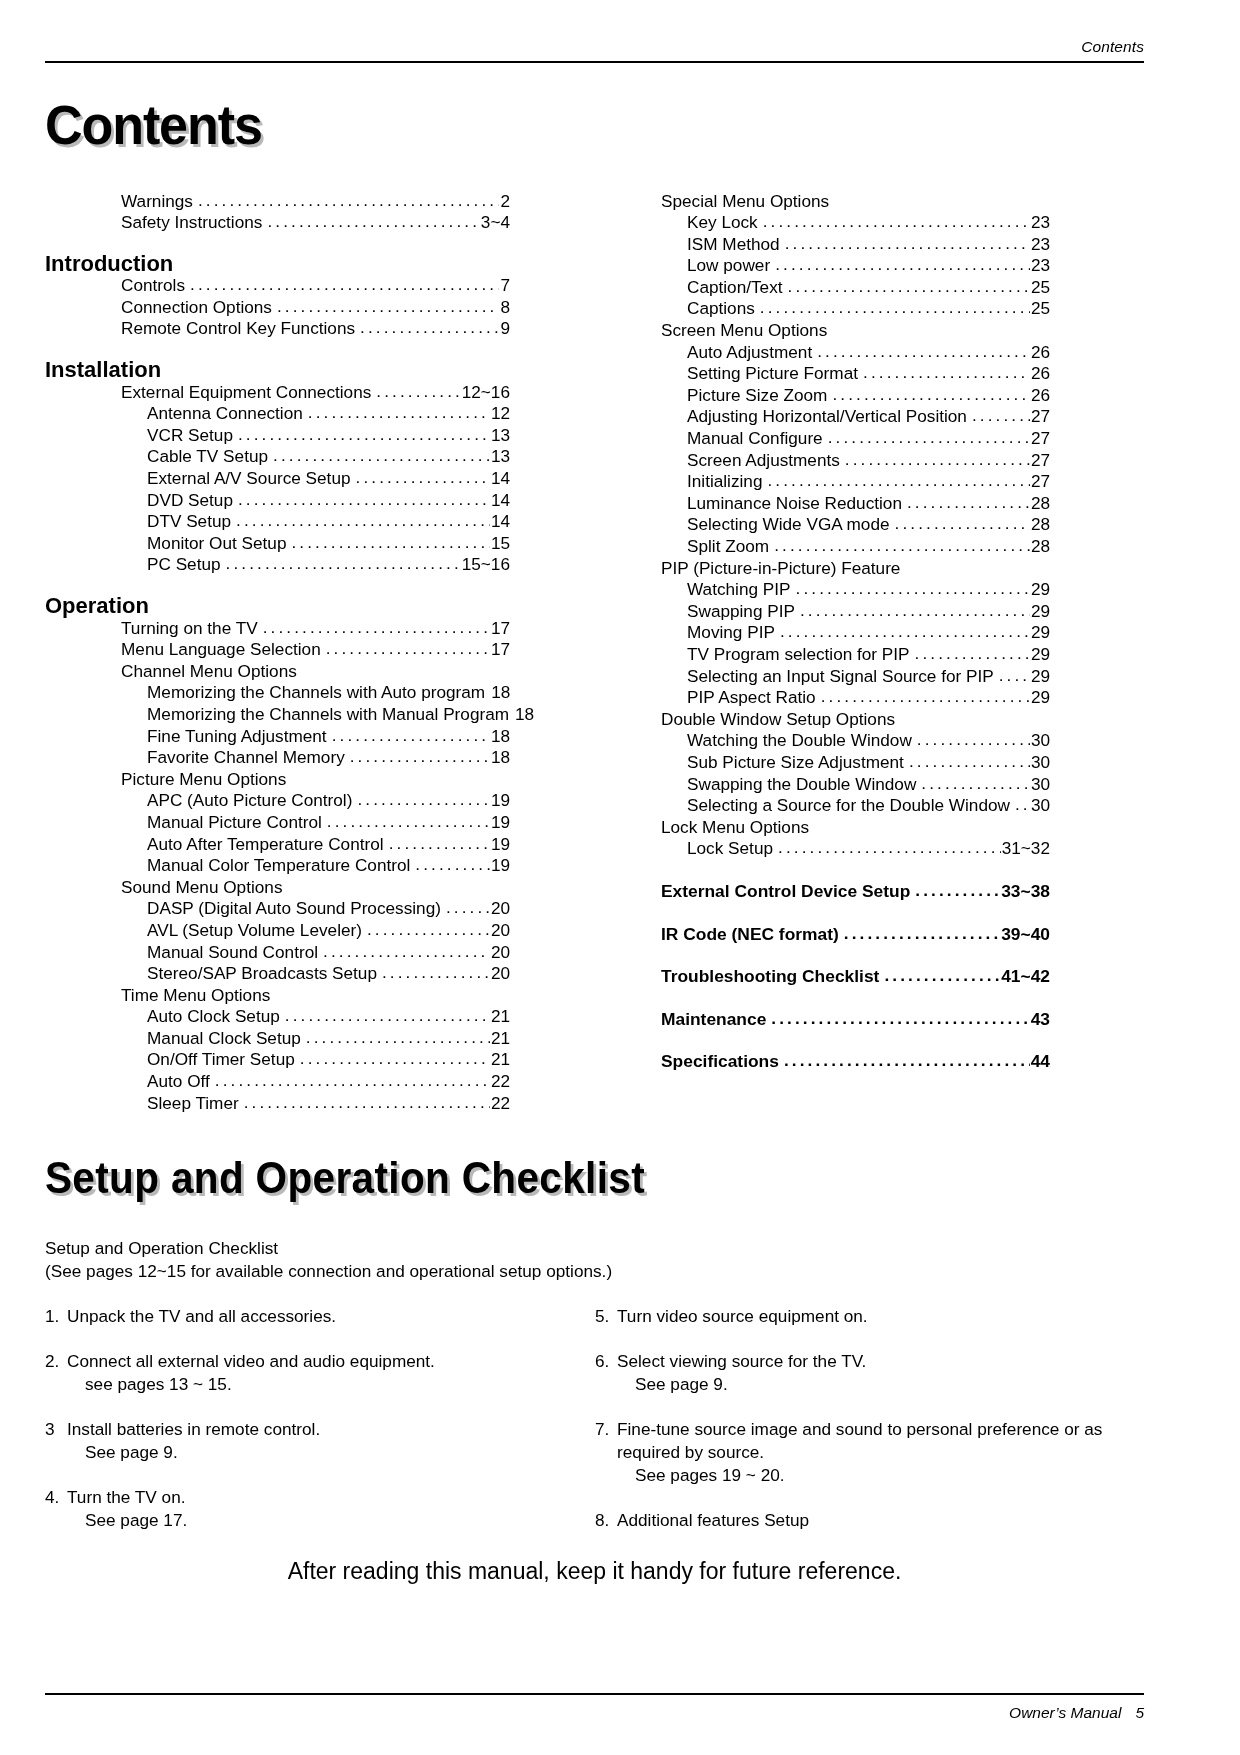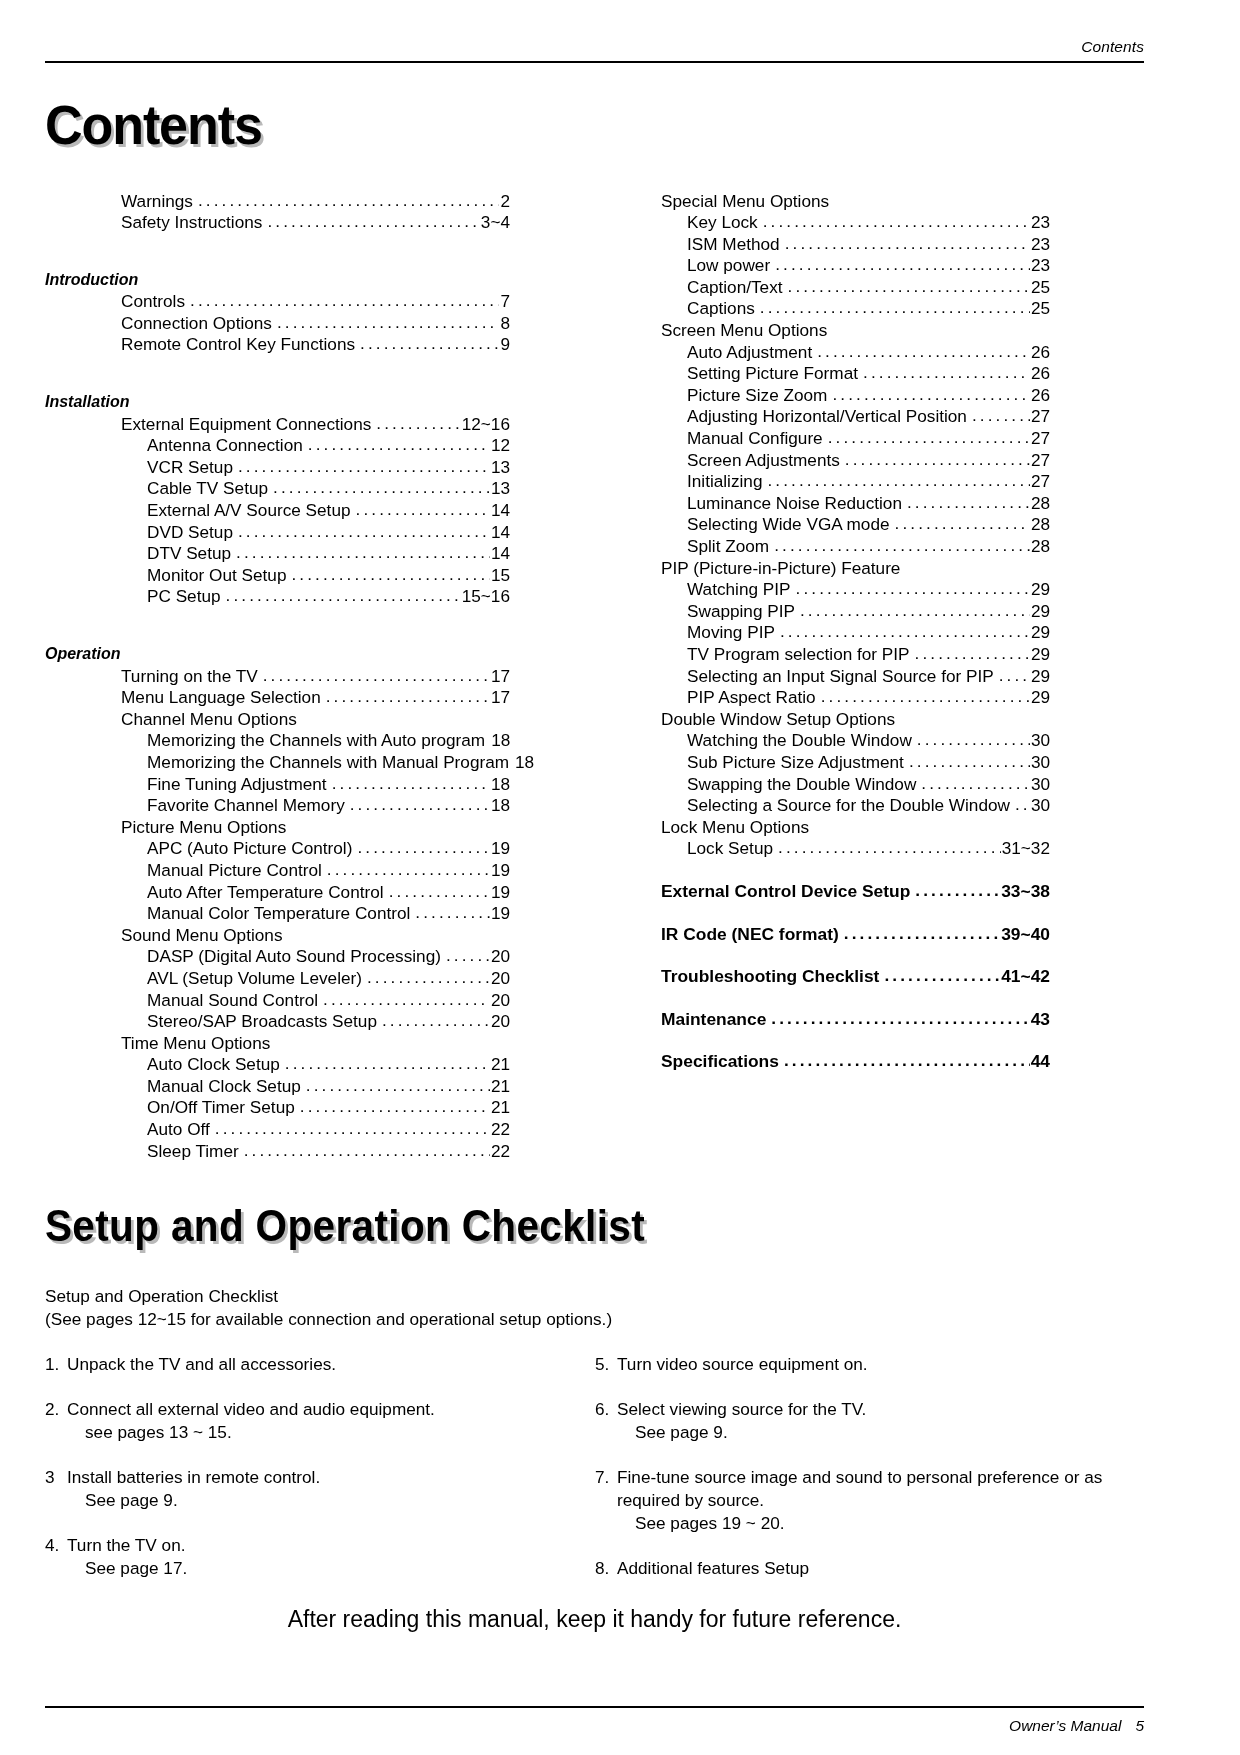--- a/index.html
+++ b/index.html
@@ -98,26 +98,25 @@
     font-size: 17.2px;
     position: relative;
     top: -1px;
   }
   .toc-row .pg { flex: 0 0 auto; }
   .lvl1 { padding-left: 76px; }
   .lvl2 { padding-left: 76px; }
   .lvl3 { padding-left: 102px; }
 
   .sec-head {
-    font-size: 16px;
+    font-size: 22px;
     font-weight: bold;
     line-height: 21.6px;
-    margin-top: 35px;
+    margin-top: 19px;
     margin-bottom: 1px;
-    font-style: italic;
   }
 
   .grp {
     font-size: 17.2px;
     line-height: 21.6px;
     padding-left: 76px;
     white-space: nowrap;
   }
 
   .bold-row {
@@ -154,21 +153,21 @@
     text-align: center;
     font-size: 23px;
     margin-top: 4px;
   }
 
   
   .footer {
     position: absolute;
     left: 45px;
     right: 45px;
-    bottom: 20px;
+    bottom: 33px;
   }
   .footer-inner {
     display: flex;
     justify-content: flex-end;
     align-items: baseline;
     gap: 14px;
     padding-top: 5px;
     font-size: 15.5px;
   }
   .footer-label { font-style: italic; }

